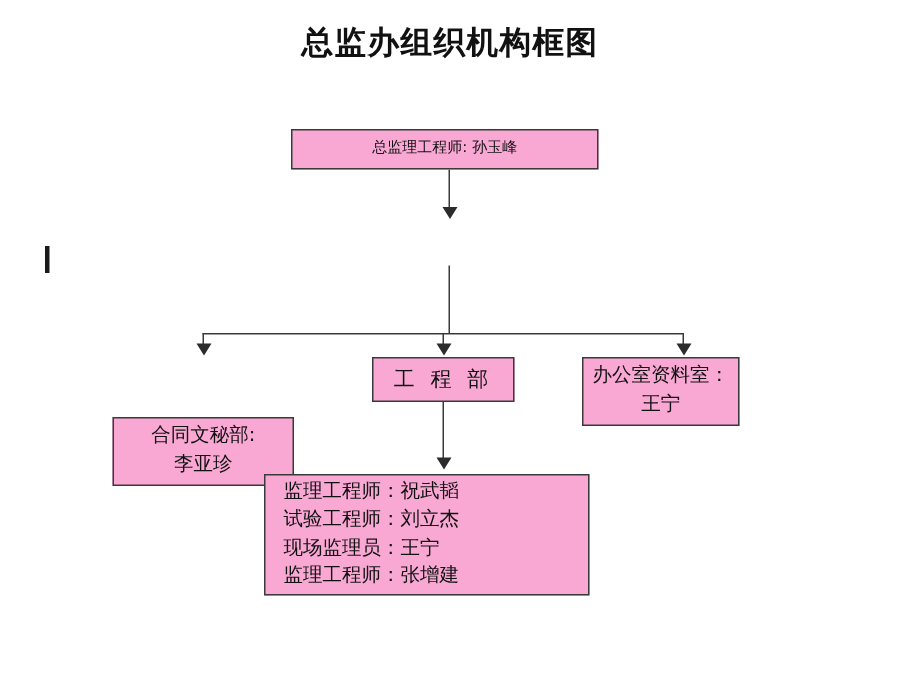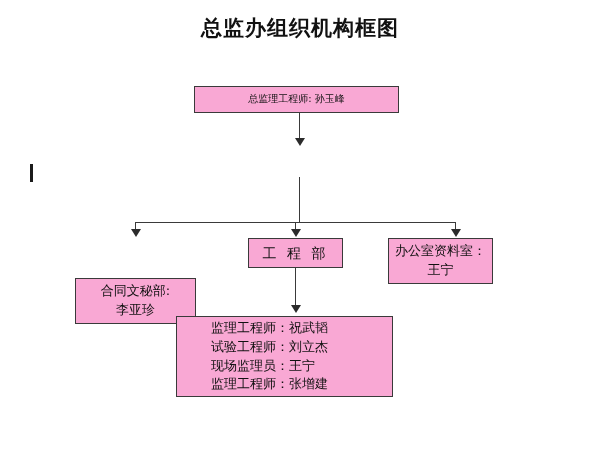--- a/index.html
+++ b/index.html
@@ -76,21 +76,21 @@
     left: 388px;  top: 238px;
     width: 105px; height: 46px;
     font-size: 13px;
   }
   #node-staff {
     left: 176px;  top: 316px;
     width: 217px; height: 81px;
     font-size: 13px;
     align-items: flex-start;
     justify-content: center;
-    padding-left: 34px;
+    padding-left: 12px;
   }
   #node-staff .line {
     text-align: left;
     width: 100%;
   }
 
   
   .vline {
     position: absolute;
     width: 1px;

